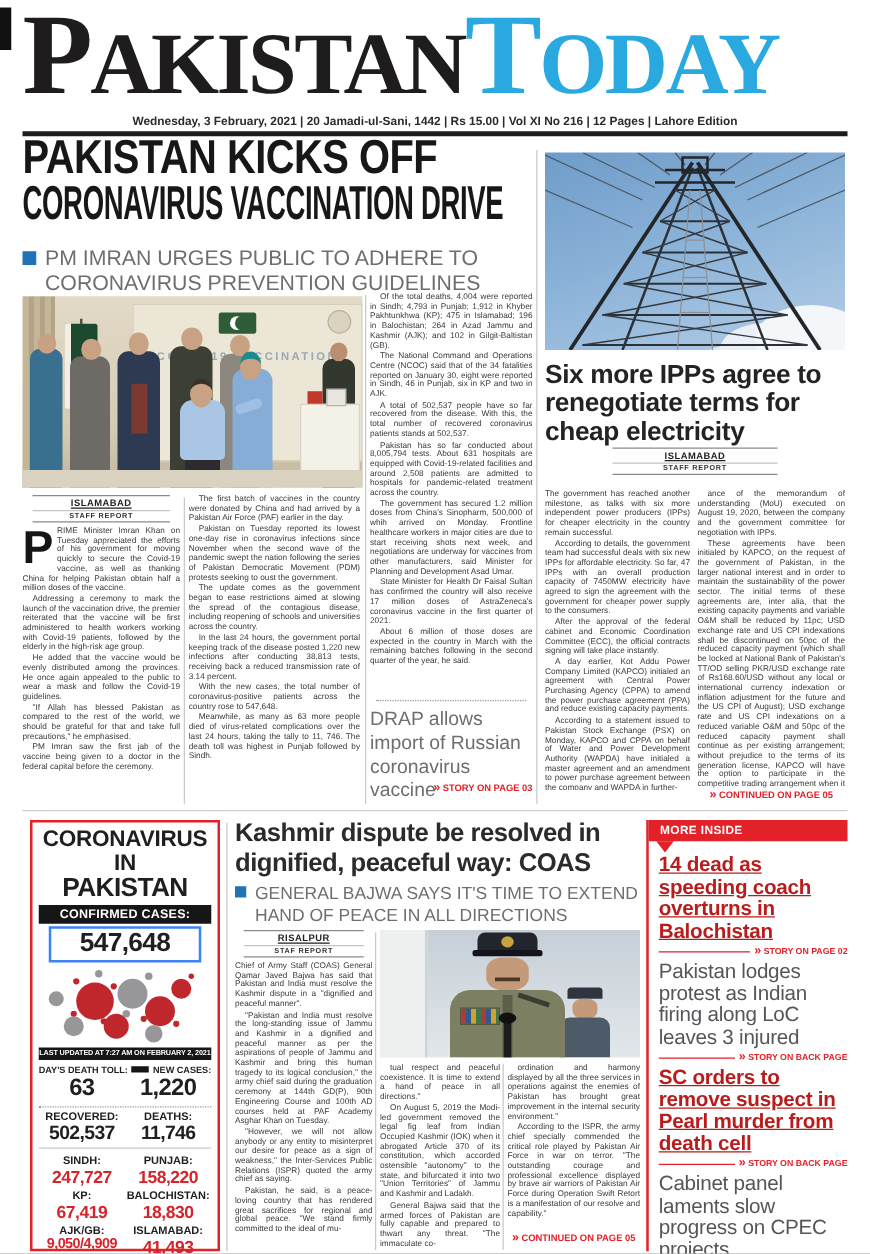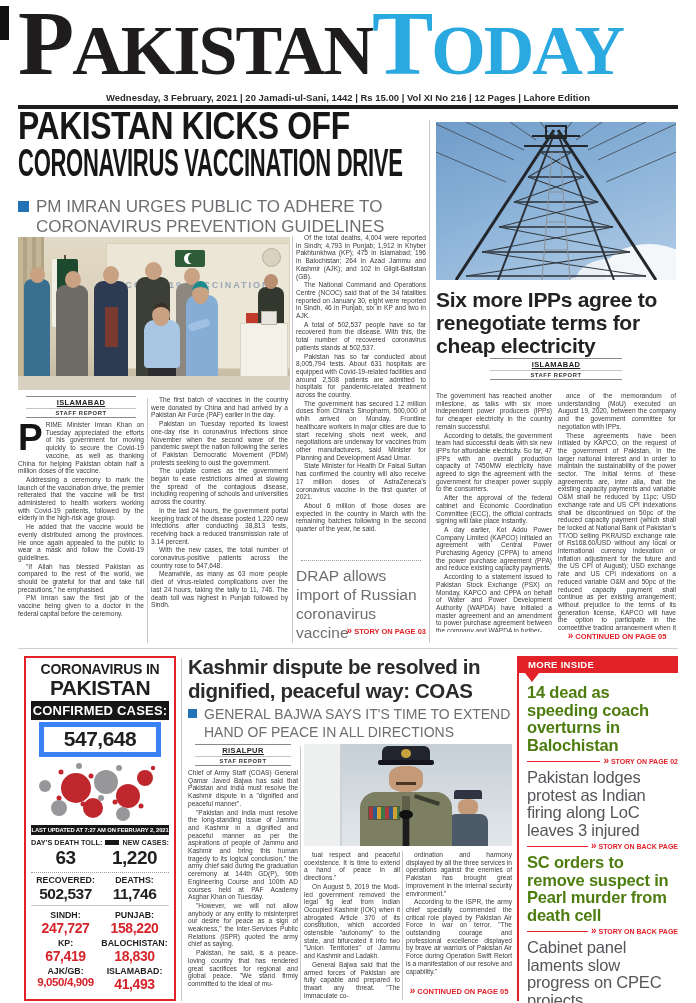--- a/index.html
+++ b/index.html
@@ -60,25 +60,25 @@
            line-height:1.16;letter-spacing:-.4px;color:#2b2b2d;}
   
   .photo{position:absolute;overflow:hidden;}
   .photo1{left:18px;top:237px;width:272px;height:153px;background:linear-gradient(180deg,#e3dac7,#d5cbb4 70%,#c2b69c);}
   .photo2{left:436px;top:122px;width:240px;height:158px;background:linear-gradient(160deg,#6f9cc9,#8ab2d8 45%,#b3cde6);}
   .photo3{left:304px;top:744px;width:208px;height:102px;background:linear-gradient(180deg,#c6cfd7,#e2e7ea);}
   .abs{position:absolute;}
   
   .covid-box{position:absolute;left:24px;top:656px;width:152px;height:345px;border:2px solid #e22128;
              box-sizing:border-box;background:#fff;padding:4px 5px 2px;}
-  .cb-t1{font-size:14px;font-weight:700;text-align:center;letter-spacing:-.2px;line-height:1.05;}
+  .cb-t1{font-size:18px;font-weight:700;text-align:center;letter-spacing:-.2px;line-height:1.05;}
   .cb-t2{font-size:21px;font-weight:700;text-align:center;letter-spacing:-.5px;line-height:1;}
   .cb-bar{background:#161616;color:#fff;font-weight:700;text-align:center;margin-top:3px;}
-  .cb-bar1{font-size:13px;padding:2px 0;letter-spacing:.2px;}
-  .cb-valbox{border:5px solid #3b82f6;margin:2px 8px 1px;font-size:21px;font-weight:700;
+  .cb-bar1{font-size:10px;padding:2px 0;letter-spacing:.2px;}
+  .cb-valbox{border:2px solid #3b82f6;margin:2px 8px 1px;font-size:21px;font-weight:700;
              text-align:center;letter-spacing:-.5px;padding:0 0 1px;}
   .cb-bar2{font-size:5.8px;padding:2px 0;white-space:nowrap;letter-spacing:-.1px;}
   .cb-lblrow{display:flex;align-items:center;margin-top:3px;}
   .cb-lbl{font-size:7.3px;font-weight:700;white-space:nowrap;}
   .cb-fill{flex:1;height:5px;background:#161616;margin:0 3px;}
   .cb-valrow{display:flex;}
   .cb-valrow div{flex:1;text-align:center;font-weight:700;}
   .cb-bigval{font-size:19px;letter-spacing:-.5px;}
   .cb-midval{font-size:15.5px;letter-spacing:-.5px;}
   .cb-dots{border-top:1px dotted #9a9a9a;margin:3px 0 2px;}
@@ -92,21 +92,21 @@
   
   .sb-redline{position:absolute;left:517px;top:656px;width:2px;height:345px;background:#e22128;}
   .sb-banner{position:absolute;left:519px;top:656px;width:159px;height:17px;background:#e22128;
              color:#fff;font-size:9.5px;font-weight:700;line-height:17px;padding-left:9px;
              box-sizing:border-box;letter-spacing:.3px;}
   .sb-pointer{position:absolute;left:525px;top:673px;width:0;height:0;
               border-left:7px solid transparent;border-right:7px solid transparent;border-top:9px solid #e22128;}
   .sb-items{position:absolute;left:527px;top:684px;width:151px;}
   .sb-item{margin-bottom:3px;}
   .sb-hl{font-size:16.5px;line-height:17.5px;letter-spacing:-.2px;}
-  .sb-bold{font-weight:700;color:#4d7c0f;}
+  .sb-bold{font-weight:700;color:#b91c1c;text-decoration:underline;}
   .sb-light{font-weight:400;color:#55565a;}
   .sb-refrow{display:flex;align-items:center;margin:2px 0 3px;}
   .sb-rule{flex:1;height:1px;background:#e22128;margin-right:3px;}
   .sb-refrow .ref{font-size:7px;}
 </style>
 </head>
 <body>
 
 <div class="page">
 

